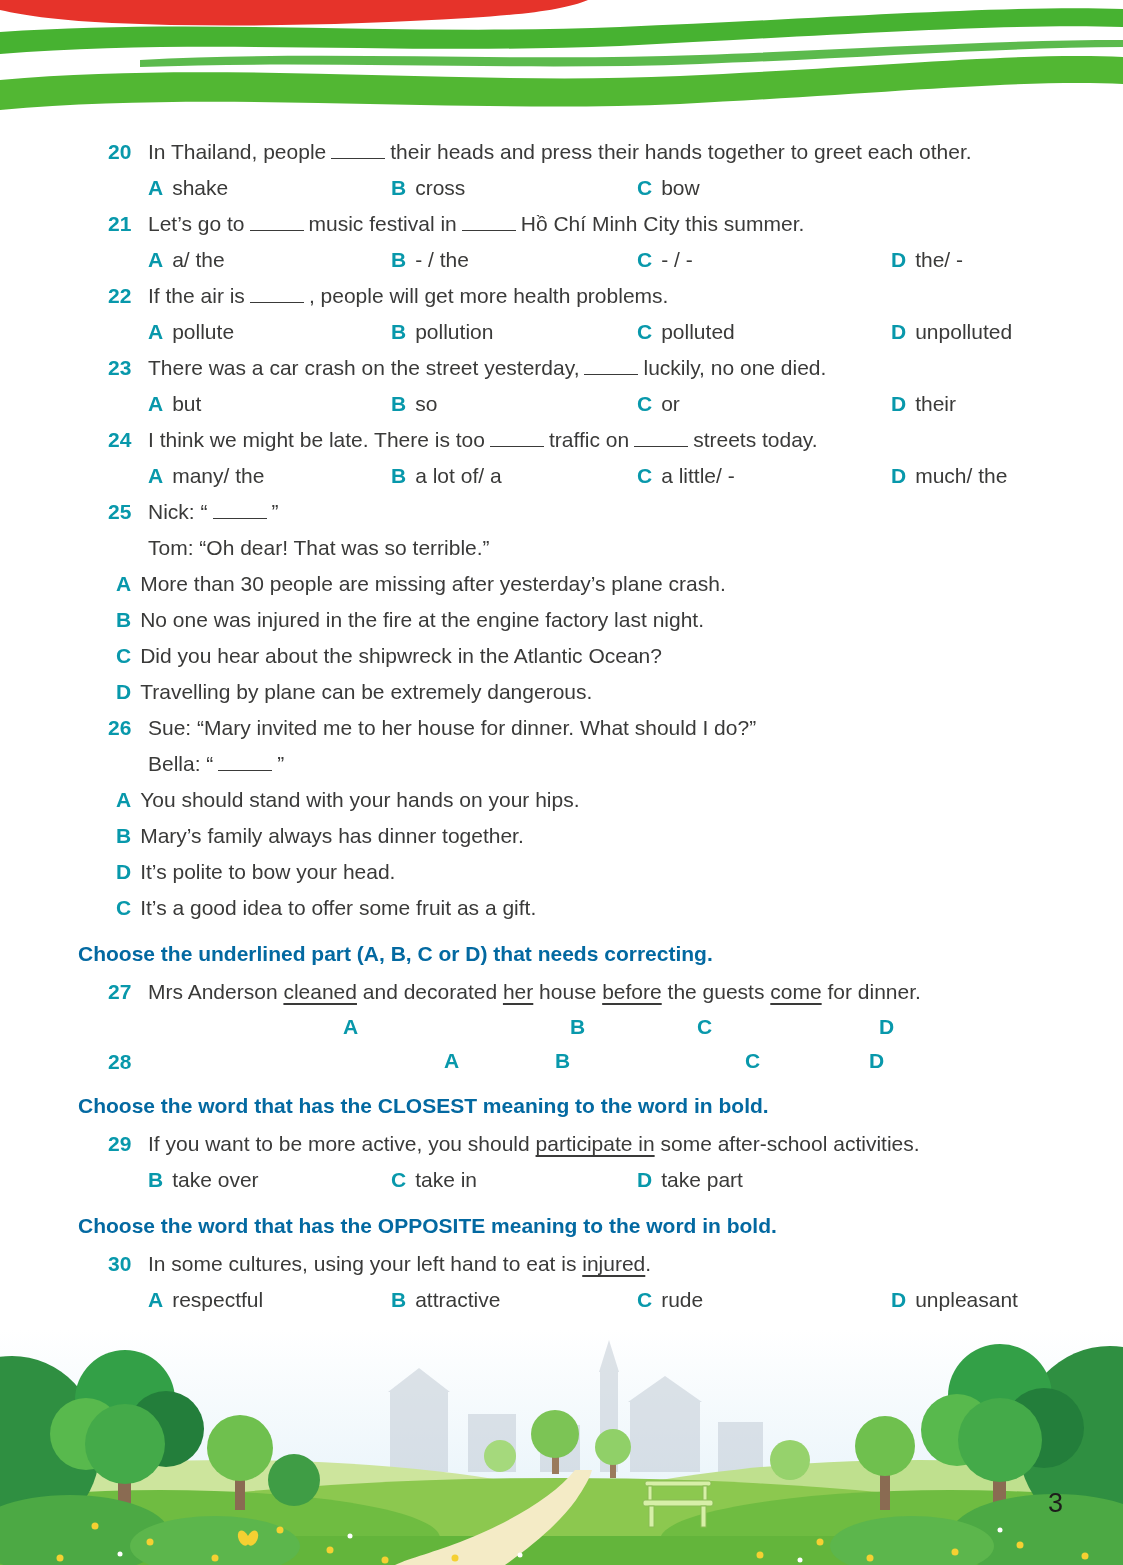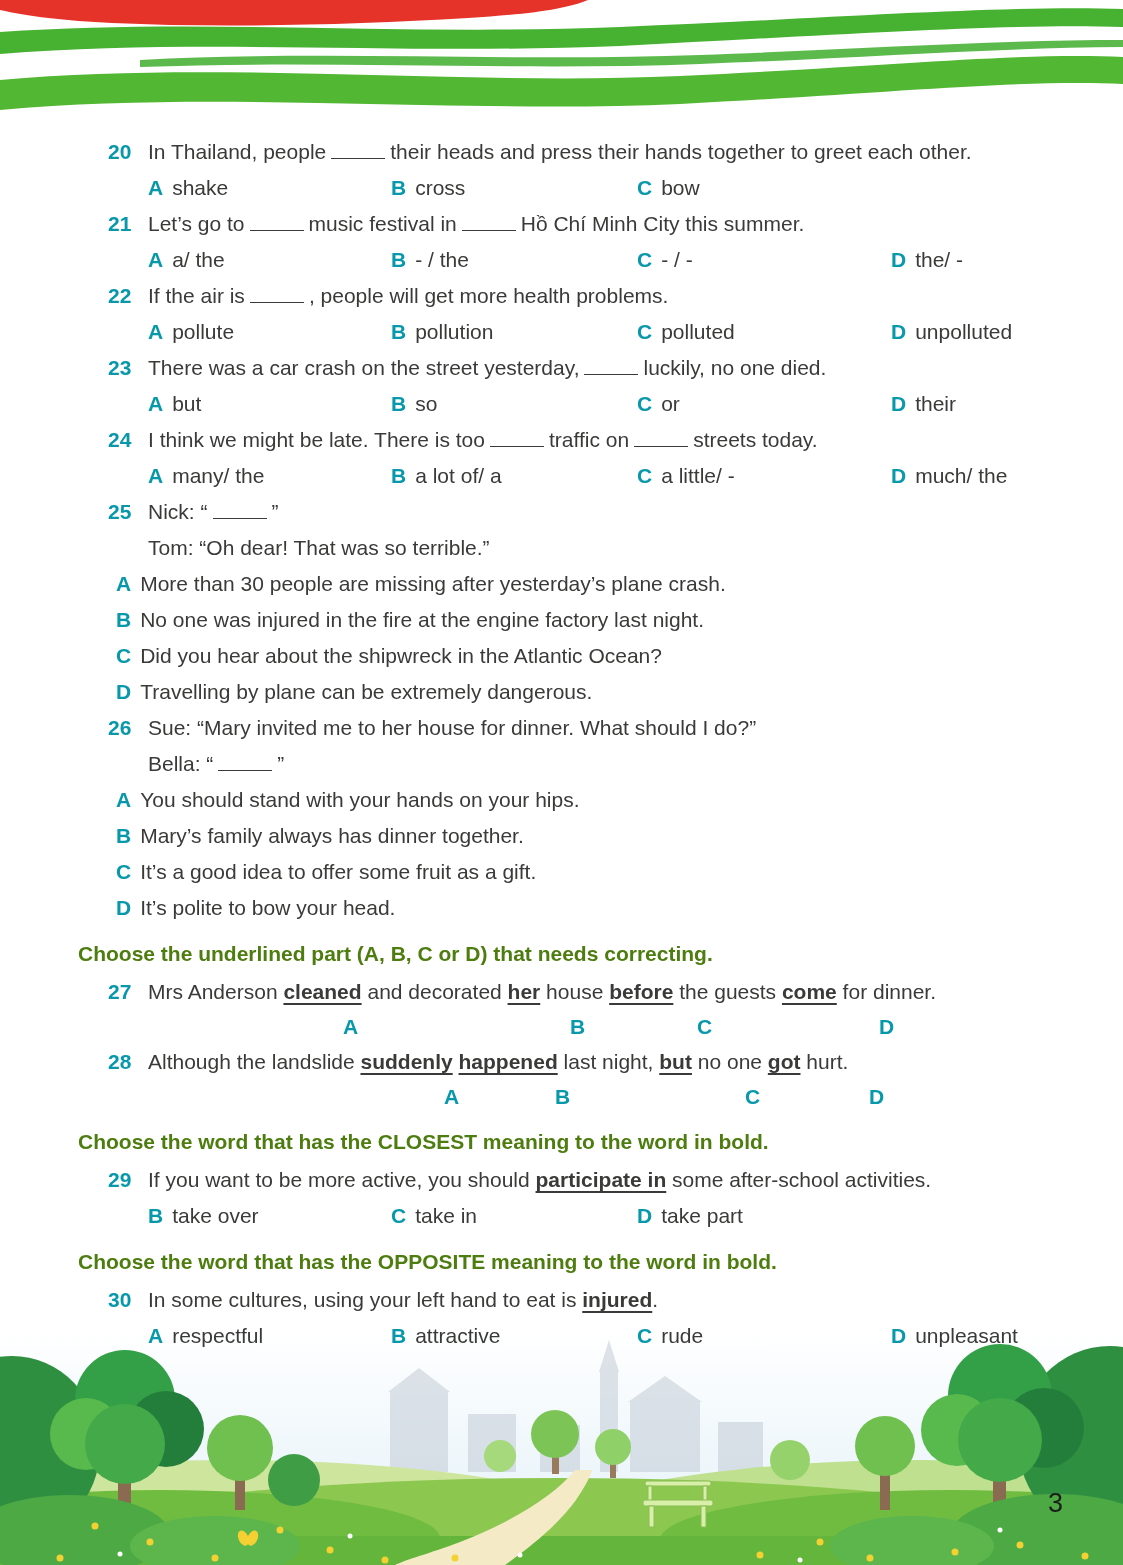--- a/index.html
+++ b/index.html
@@ -9,34 +9,34 @@
     background:#ffffff;
     font-family:"Liberation Sans", sans-serif;
   }
   .page { position:absolute; inset:0; }
   .top-deco { position:absolute; top:0; left:0; z-index:1; }
   .bottom-illo { position:absolute; bottom:0; left:0; z-index:0; }
   .content { position:absolute; top:134px; left:0; width:1029px; z-index:2; }
 
   .section-header {
     margin:10px 0 2px 78px;
-    font-size:21px; line-height:36px; font-weight:bold; color:#4d7c0f;
+    font-size:21px; line-height:36px; font-weight:bold; color:#0369a1;
   }
   .question { position:relative; }
   .qnum {
     position:absolute; left:108px; top:0; width:38px;
     color:#0898ab; font-weight:bold; font-size:21px; line-height:36px;
   }
   .qline { margin-left:148px; font-size:21px; line-height:36px; color:#3a3a39; }
   .blank {
     display:inline-block; width:54px; height:4px;
     border-bottom:1.7px solid #3a3a39; margin:0 5px;
   }
   .bu {
-    font-weight:bold;
+    font-weight:normal;
     text-decoration:underline;
     text-decoration-thickness:1.8px;
     text-underline-offset:4px;
   }
   .options-grid {
     margin-left:148px; display:grid;
     grid-template-columns:227px 230px 238px auto;
     font-size:21px; line-height:36px; color:#3a3a39;gap:16px;
   }
   .option-line { margin-left:116px; font-size:21px; line-height:36px; color:#3a3a39; }
@@ -121,37 +121,36 @@
         <div class="option-line"><span class="opt-letter">B</span><span class="opt-text">No one was injured in the fire at the engine factory last night.</span></div>
         <div class="option-line"><span class="opt-letter">C</span><span class="opt-text">Did you hear about the shipwreck in the Atlantic Ocean?</span></div>
         <div class="option-line"><span class="opt-letter">D</span><span class="opt-text">Travelling by plane can be extremely dangerous.</span></div>
       </section>
       <section class="question">
         <span class="qnum">26</span>
         <div class="qline"><span>Sue: “Mary invited me to her house for dinner. What should I do?”</span></div>
         <div class="qline"><span>Bella: “</span><span class="blank"></span><span>”</span></div>
         <div class="option-line"><span class="opt-letter">A</span><span class="opt-text">You should stand with your hands on your hips.</span></div>
         <div class="option-line"><span class="opt-letter">B</span><span class="opt-text">Mary’s family always has dinner together.</span></div>
+        <div class="option-line"><span class="opt-letter">D</span><span class="opt-text">It’s polite to bow your head.</span></div>
         <div class="option-line"><span class="opt-letter">C</span><span class="opt-text">It’s a good idea to offer some fruit as a gift.</span></div>
-        <div class="option-line"><span class="opt-letter">D</span><span class="opt-text">It’s polite to bow your head.</span></div>
       </section>
       <div class="section-header">Choose the underlined part (A, B, C or D) that needs correcting.</div>
       <section class="question">
         <span class="qnum">27</span>
         <div class="qline"><span>Mrs Anderson </span><span class="bu">cleaned</span><span> and decorated </span><span class="bu">her</span><span> house </span><span class="bu">before</span><span> the guests </span><span class="bu">come</span><span> for dinner.</span></div>
         <div class="letters-row">
           <span class="corr-letter" style="left: 195px;">A</span>
           <span class="corr-letter" style="left: 422px;">B</span>
           <span class="corr-letter" style="left: 549px;">C</span>
           <span class="corr-letter" style="left: 731px;">D</span>
         </div>
       </section>
       <section class="question">
         <span class="qnum">28</span>
-        <div class="qline"><span>Although the landslide </span><span class="bu">suddenly</span><span> </span><span class="bu">happened</span><span> last night, </span><span class="bu">but</span><span> no one </span><span class="bu">got</span><span> hurt.</span></div>
         <div class="letters-row">
           <span class="corr-letter" style="left: 296px;">A</span>
           <span class="corr-letter" style="left: 407px;">B</span>
           <span class="corr-letter" style="left: 597px;">C</span>
           <span class="corr-letter" style="left: 721px;">D</span>
         </div>
       </section>
       <div class="section-header">Choose the word that has the CLOSEST meaning to the word in bold.</div>
       <section class="question">
         <span class="qnum">29</span>

